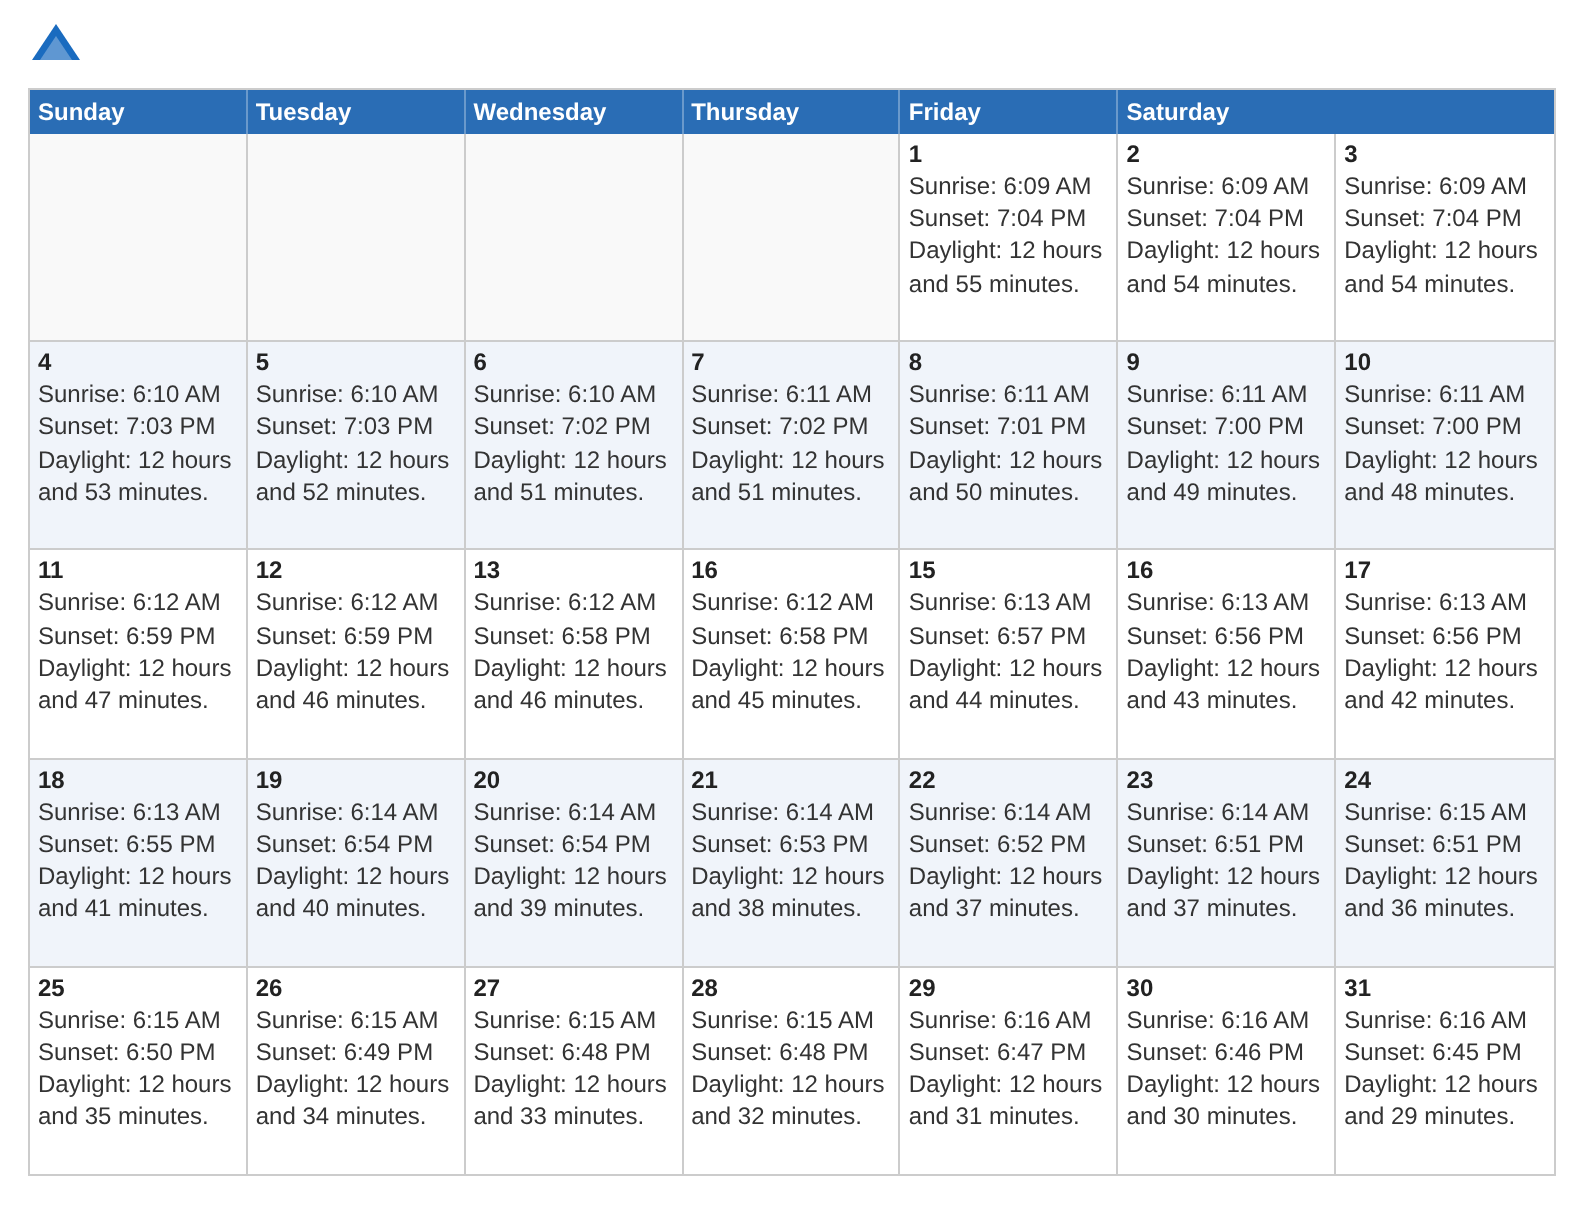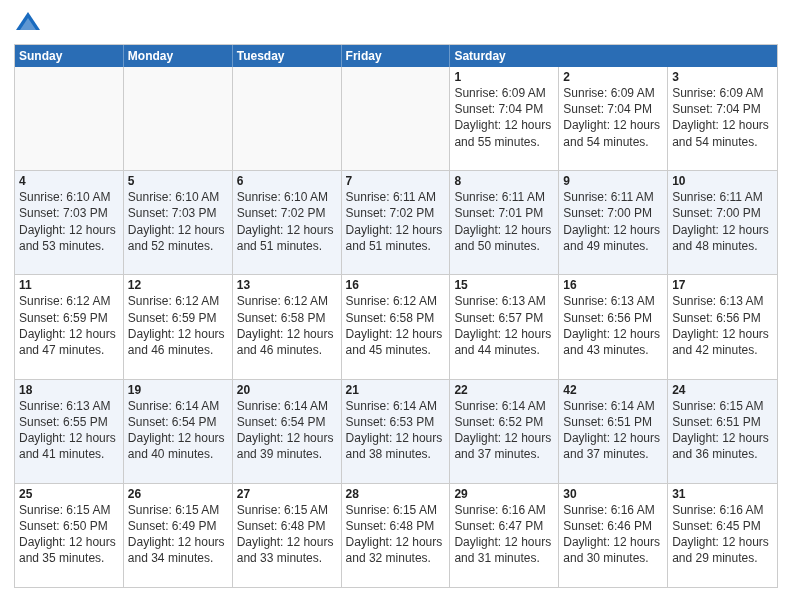--- a/index.html
+++ b/index.html
@@ -133,22 +133,23 @@
     </div>
     <div class="title-block">
       <div class="month-title"></div>
       <div class="location-title"></div>
     </div>
   </div>
 
   <div class="calendar">
     <div class="cal-header" id="cal-header">
         <div class="cal-header-cell">Sunday</div>
-        <div class="cal-header-cell">Monday</div>
         <div class="cal-header-cell">Tuesday</div>
+        <div class="cal-header-cell">Wednesday</div>
+        <div class="cal-header-cell">Thursday</div>
         <div class="cal-header-cell">Friday</div>
         <div class="cal-header-cell">Saturday</div>
       </div>
     <div class="cal-body" id="cal-body">
         <div class="cal-row">
           <div class="cal-cell empty"></div>
           <div class="cal-cell empty"></div>
           <div class="cal-cell empty"></div>
           <div class="cal-cell empty"></div>
           <div class="cal-cell">
@@ -305,21 +306,21 @@
 and 38 minutes.</div>
           </div>
           <div class="cal-cell alt">
             <span class="day-num">22</span>
             <div class="day-info" style="white-space: pre-line;">Sunrise: 6:14 AM
 Sunset: 6:52 PM
 Daylight: 12 hours
 and 37 minutes.</div>
           </div>
           <div class="cal-cell alt">
-            <span class="day-num">42</span>
+            <span class="day-num">23</span>
             <div class="day-info" style="white-space: pre-line;">Sunrise: 6:14 AM
 Sunset: 6:51 PM
 Daylight: 12 hours
 and 37 minutes.</div>
           </div>
           <div class="cal-cell alt">
             <span class="day-num">24</span>
             <div class="day-info" style="white-space: pre-line;">Sunrise: 6:15 AM
 Sunset: 6:51 PM
 Daylight: 12 hours

